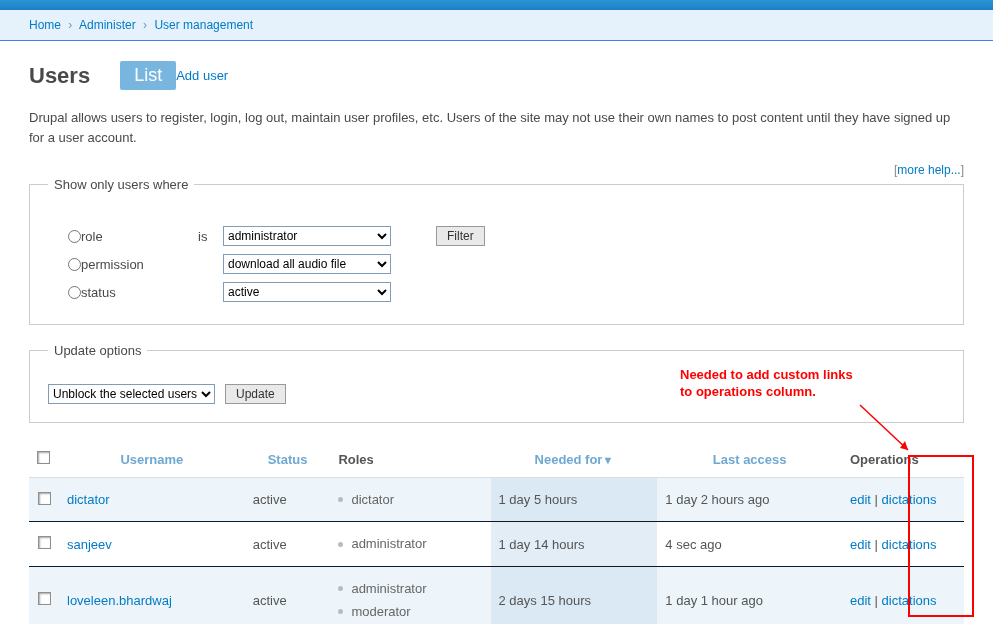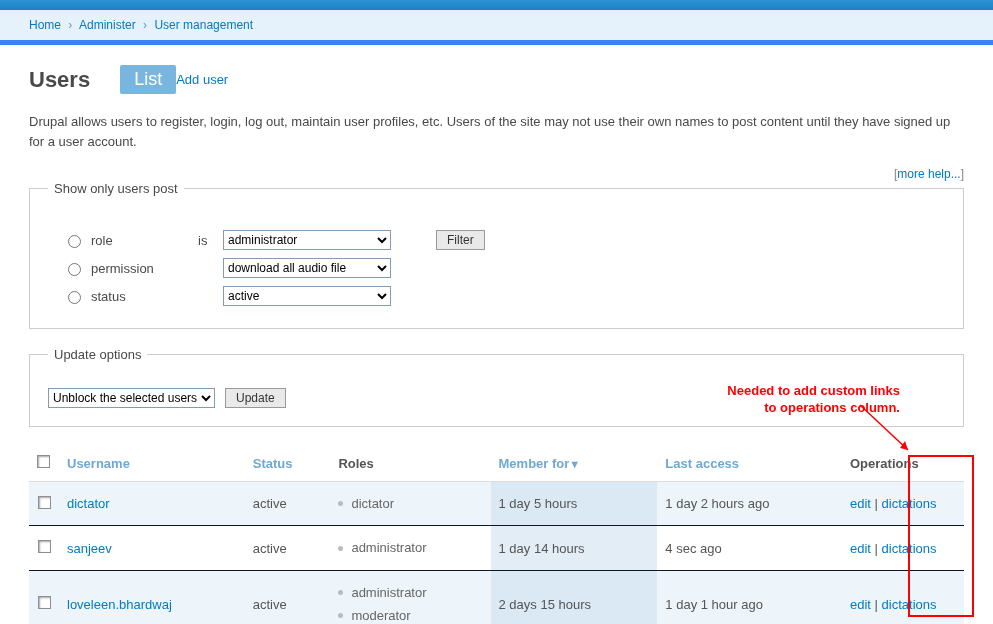--- a/index.html
+++ b/index.html
@@ -9,21 +9,21 @@
   color: #494949;
   background: #fff;
   width: 993px;
 }
 .topbar {
   height: 10px;
   background: linear-gradient(#2a94d6, #1b81c5);
 }
 .breadcrumb-bar {
   background: #e6f2fb;
-  border-bottom: 5px solid #3b82f6;
+  border-bottom: 1px solid #3b82f6;
   padding: 8px 29px;
   color: #0074bd;
   font-size: 12px;
 }
 .breadcrumb-bar a { color: #027ac6; text-decoration: none; }
 .breadcrumb-bar .sep { color: #6599c2; margin: 0 4px; }
 .content { padding: 20px 29px 10px; }
 .heading-row { display: flex; align-items: center; gap: 0; margin-bottom: 18px; }
 h1 { font-size: 22px; font-weight: bold; color: #494949; margin-right: 30px; }
 .tab-list {
@@ -39,21 +39,21 @@
 .more-help { text-align: right; color: #888; font-size: 12px; margin-bottom: 0; }
 .more-help a { color: #027ac6; text-decoration: none; }
 fieldset {
   border: 1px solid #ccc;
   padding: 14px 18px 18px;
   margin-bottom: 18px;
 }
 legend { color: #494949; padding: 0 6px; font-size: 13px; }
 .filter-rows { padding-left: 20px; padding-top: 16px; }
 .filter-row { display: flex; align-items: center; height: 28px; }
-.radio-col { width: 130px; display: flex; align-items: flex-end; gap: 10px; color: #494949; }
+.radio-col { width: 130px; display: flex; align-items: center; color: #494949; }
 .is-col { width: 25px; color: #494949; }
 select {
   background: #fff;
   border: 1px solid #7f9db9;
   font-size: 12px;
   padding: 1px 0;
 }
 .sel-filter { width: 168px; }
 .btn {
   background: #e9e9e9;
@@ -67,21 +67,21 @@
 .update-row { display: flex; align-items: center; gap: 10px; padding-top: 12px; }
 table.users { width: 100%; border-collapse: collapse; }
 table.users th {
   text-align: left;
   padding: 10px 8px;
   font-size: 13px;
   color: #555;
   border-bottom: 1px solid #ddd;
   font-weight: bold;
 }
-table.users th.sortable { color: #6fa9d2; font-weight: bold; }
+table.users th.sortable { color: #6fa9d2; font-weight: bold; text-align: center; }
 table.users th.sortable .arrow { font-size: 11px; color: #6fa9d2; }
 table.users td {
   padding: 10px 8px;
   vertical-align: middle;
   border-bottom: 1px solid #0f172a;
   color: #555;
 }
 tr.even { background: #edf5fa; }
 tr.odd { background: #fff; }
 td.member { background: #dbe9f4; }
@@ -89,24 +89,24 @@
 .link { color: #027ac6; text-decoration: none; }
 .role-item { display: flex; align-items: center; gap: 8px; color: #666; line-height: 1.8; }
 .bullet { width: 5px; height: 5px; border-radius: 50%; background: #bbb; display: inline-block; }
 .checkbox-col { width: 30px; text-align: center; }
 .ops-col { width: 122px; }
 .annotation {
   position: absolute;
   color: #ff0000;
   font-weight: bold;
   font-size: 13px;
-  text-align: right;
+  text-align: left;
   line-height: 1.3;
   left: 680px;
-  top: 383px;
+  top: 367px;
   width: 220px;
   pointer-events: none;
 }
 .red-box {
   position: absolute;
   border: 2px solid #ff0000;
   left: 908px;
   top: 455px;
   width: 66px;
   height: 162px;
@@ -145,21 +145,21 @@
     <a href="#" class="tab-add">Add user</a>
   </div>
 
   <p class="description">Drupal allows users to register, login, log out, maintain user profiles, etc. Users of the site may not use their own names to post content until they have signed up for a user account.</p>
 
   <div class="more-help">
     [<a href="#">more help...</a>]
   </div>
 
   <fieldset>
-    <legend>Show only users post</legend>
+    <legend>Show only users where</legend>
     <div class="filter-rows">
       <div class="filter-row">
         <div class="radio-col">
           <input type="radio" name="f" style="">
           <span>role</span>
         </div>
         <div class="is-col">is</div>
         <select class="sel-filter">
           <option>administrator</option>
         </select>
@@ -201,21 +201,21 @@
   </fieldset>
 
   <table class="users">
     <thead>
       <tr>
         <th class="checkbox-col"><span class="cb-legacy"></span></th>
         <th class="sortable">Username</th>
         <th class="sortable">Status</th>
         <th>Roles</th>
         <th class="sortable">
-          <span>Member for</span><span class="arrow">▼</span>
+          <span>Needed for</span><span class="arrow">▼</span>
         </th>
         <th class="sortable">Last access</th>
         <th class="ops-col">Operations</th>
       </tr>
     </thead>
     <tbody id="user-rows">
         <tr class="even">
           <td class="checkbox-col"><span class="cb-legacy"></span></td>
           <td><a href="#" class="link">dictator</a></td>
           <td>active</td>

